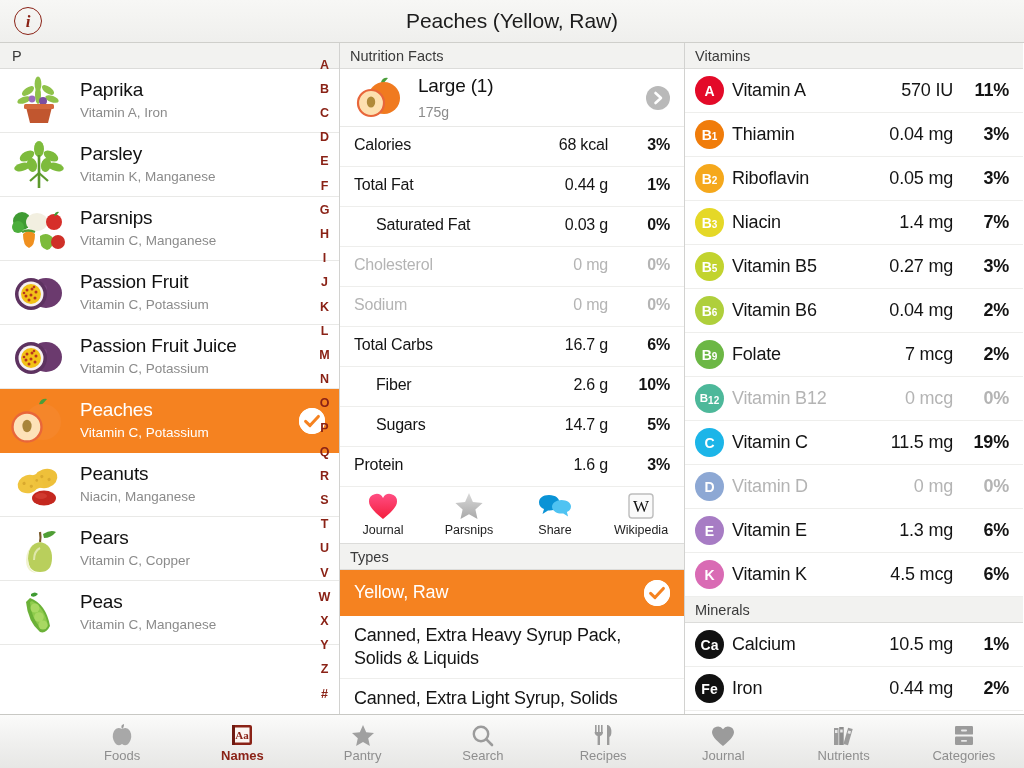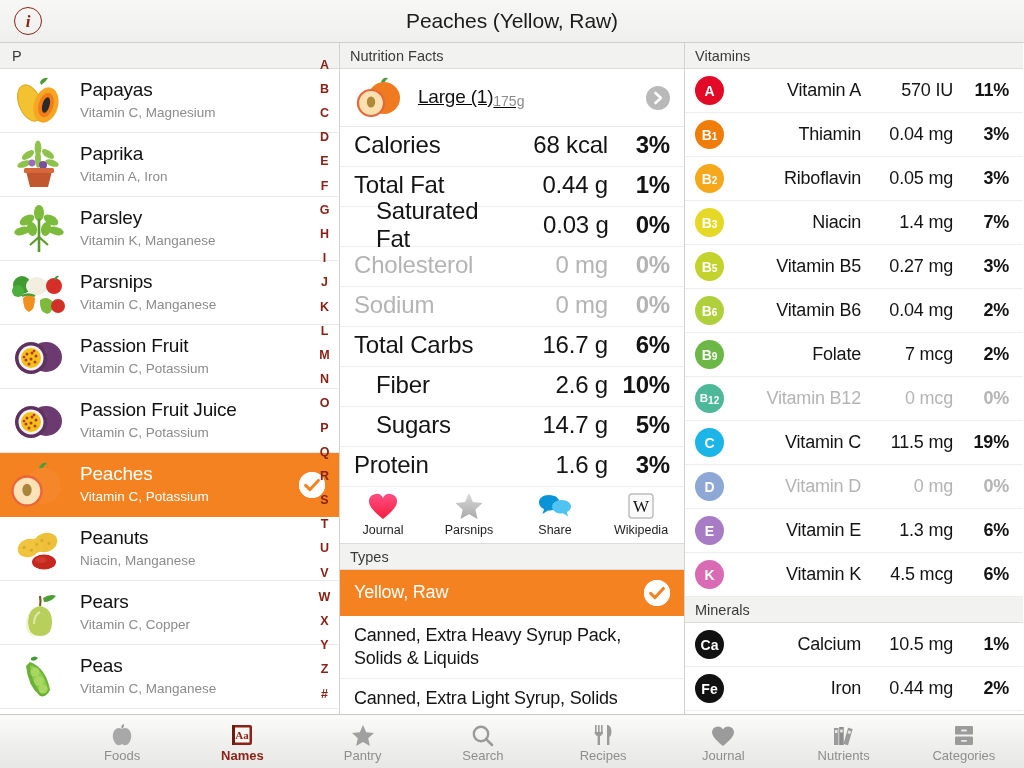--- a/index.html
+++ b/index.html
@@ -77,33 +77,33 @@
     background: transparent; z-index: 4;
   }
   .alpha-index span { line-height: 1; }
 
   
   .serving-row {
     height: 58px; display: flex; align-items: center; padding-left: 14px;
     border-bottom: 1px solid #e9e9e7; position: relative;
   }
   .serving-thumb { width: 52px; height: 48px; flex:0 0 52px; display:flex; align-items:center; justify-content:center;}
-  .serving-txt { padding-left: 12px; display:flex; flex-direction:row;text-decoration:underline; }
+  .serving-txt { padding-left: 12px; display:flex; flex-direction:column; }
   .serving-name { font-size: 19px; color:#111; letter-spacing:-0.2px; }
   .serving-weight { font-size: 14px; color:#8b8b8b; margin-top: 7px; }
   .disclosure {
     position:absolute; right: 14px; top: 50%; transform: translateY(-50%);
     width: 24px; height: 24px; border-radius: 50%; background: #b9b9b9;
     display:flex; align-items:center; justify-content:center;
   }
 
   .nf-row {
     height: 40px; display:flex; align-items:center;
     border-bottom: 1px solid #eeeeec; padding: 0 14px 4px 14px;
-    font-size: 24px; color: #141414;
+    font-size: 16px; color: #141414;
   }
   .nf-row.zero { color: #b4b4b4; justify-content: center; }
   .nf-row.indent .nf-label { padding-left: 22px; }
   .nf-label { flex: 1 1 auto; letter-spacing: -0.2px; }
   .nf-amount { width: 92px; text-align: right; letter-spacing:-0.2px; }
   .nf-pct { width: 62px; text-align: right; font-weight: bold; letter-spacing:-0.2px; }
 
   
   .action-row {
     height: 57px; display:flex; align-items:flex-start; border-bottom: 1px solid #dcdcda;
@@ -128,21 +128,21 @@
     font-size: 18px; color:#141414;
   }
   .nut-row.zero .nut-name, .nut-row.zero .nut-amount, .nut-row.zero .nut-pct { color:#b4b4b4; }
   .badge {
     width: 29px; height: 29px; border-radius: 50%; flex: 0 0 29px;
     display:flex; align-items:center; justify-content:center;
     color:#fff; font-size: 14px; font-weight: 600; line-height:1;
   }
   .badge .sub { font-size: 10px; vertical-align: baseline; position:relative; top:2px; }
   .badge.small-lbl { font-size: 11.5px; }
-  .nut-name { flex: 1 1 auto; padding-left: 8px; letter-spacing:-0.2px;text-align:right; }
+  .nut-name { flex: 1 1 auto; padding-left: 8px; letter-spacing:-0.2px; }
   .nut-amount { width: 92px; text-align: right; letter-spacing:-0.2px; }
   .nut-pct { width: 56px; text-align: right; font-weight: bold; letter-spacing:-0.2px; }
 
   
   .tabbar {
     position: absolute; bottom: 0; left: 0; width: 1024px; height: 54px;
     background: linear-gradient(to bottom, #fbfbfa 0%, #efefee 55%, #e7e7e5 100%);
     border-top: 1px solid #c8c8c4;
     display: flex; align-items: center;
   }
@@ -167,36 +167,20 @@
       <span>i</span>
     </div>
     <div class="topbar-title">Peaches (Yellow, Raw)</div>
   </div>
 
   <div class="cols">
 
     <div class="col-left">
       <div class="sect-header">P</div>
       <div class="food-list" id="food-list">
-          <div class="food-row">
-            <div class="food-thumb">
-              <svg width="58" height="50" viewBox="0 0 58 50">
-                <path d="M30 6 q3-5 8-4 q-3 5-7 7z" fill="#4f9e35"></path>
-                <ellipse cx="20" cy="27" rx="11" ry="19" transform="rotate(-22 20 27)" fill="#f2c230"></ellipse>
-                <ellipse cx="20" cy="27" rx="11" ry="19" transform="rotate(-22 20 27)" fill="none" stroke="#d9a521" stroke-width="1"></ellipse>
-                <ellipse cx="36" cy="29" rx="12" ry="18" transform="rotate(16 36 29)" fill="#f5a623"></ellipse>
-                <ellipse cx="36" cy="29" rx="7.5" ry="12.5" transform="rotate(16 36 29)" fill="#f07d1a"></ellipse>
-                <ellipse cx="36" cy="29" rx="3.6" ry="8" transform="rotate(16 36 29)" fill="#2a2a2a"></ellipse>
-              </svg>
-            </div>
-            <div class="food-text">
-              <div class="food-name">Papayas</div>
-              <div class="food-sub">Vitamin C, Magnesium</div>
-            </div>
-          </div>
           <div class="food-row">
             <div class="food-thumb">
               <svg width="58" height="52" viewBox="0 0 58 52">
                 <g fill="#8fc24a">
                   <ellipse cx="18" cy="16" rx="7" ry="3.4" transform="rotate(-35 18 16)"></ellipse>
                   <ellipse cx="38" cy="15" rx="7" ry="3.4" transform="rotate(35 38 15)"></ellipse>
                   <ellipse cx="28" cy="9" rx="3.4" ry="7.5"></ellipse>
                   <ellipse cx="14" cy="25" rx="7" ry="3.2" transform="rotate(-20 14 25)"></ellipse>
                   <ellipse cx="42" cy="24" rx="7" ry="3.2" transform="rotate(20 42 24)"></ellipse>
                   <ellipse cx="28" cy="20" rx="3" ry="9"></ellipse>

